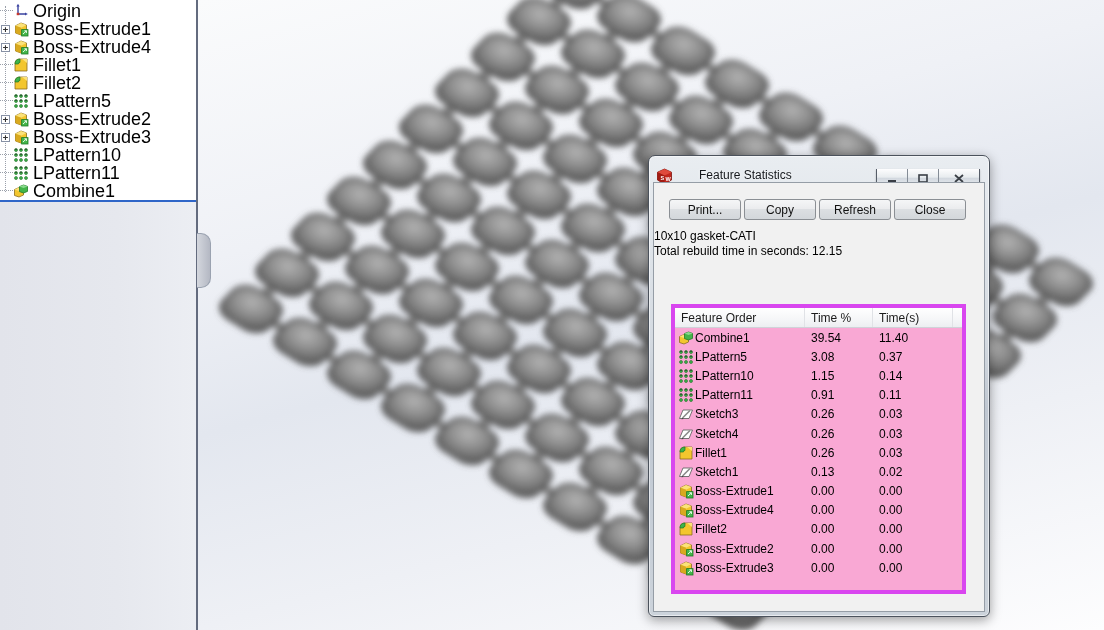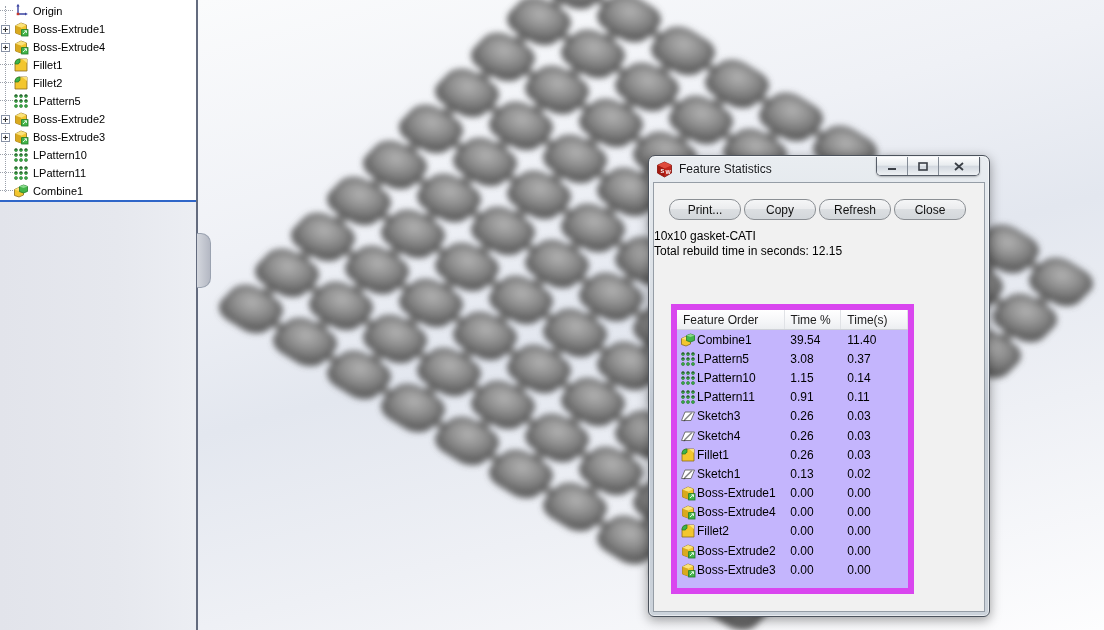--- a/index.html
+++ b/index.html
@@ -20,21 +20,21 @@
   }
   .tree-row{height:18px;display:flex;align-items:center;position:relative;cursor:default;}
   .expander{
     width:9px;height:9px;box-sizing:border-box;margin-left:1px;margin-right:3px;
     border:1px solid #8791a5;background:#fff;z-index:1;
     font:bold 9px/7px "DejaVu Sans Mono",monospace;text-align:center;color:#333;
   }
   .stub{width:13px;height:1px;border-top:1px dotted #9aa0aa;margin-right:0px;}
   .ticon{width:16px;height:16px;flex:0 0 16px;}
   .ticon svg{width:16px;height:16px;display:block;}
-  .tlabel{margin-left:4px;font-size:11px;color:#000;white-space:nowrap;}
+  .tlabel{margin-left:4px;font-size:18px;color:#000;white-space:nowrap;}
   .tree-split{position:absolute;left:0;top:200px;width:196px;height:2px;background:#2f66c8;}
   .sidebar-lower{position:absolute;left:0;top:202px;width:196px;height:428px;
     background:linear-gradient(90deg,#e2e4eb 0%,#e6e8ee 60%,#eceef3 100%);}
   
   .flyout-tab{
     position:absolute;left:197px;top:233px;width:13px;height:53px;z-index:3;
     border:1px solid #9aa2b0;border-left:none;border-radius:0 10px 10px 0;
     background:linear-gradient(90deg,#d4d7de,#b4b8c3);
   }
   
@@ -47,52 +47,52 @@
   .dialog{
     position:absolute;left:648px;top:155px;width:342px;height:462px;z-index:10;
     box-sizing:border-box;border:1px solid #4b525c;border-radius:7px 7px 6px 6px;
     background:
       radial-gradient(60px 16px at 62% 40%, rgba(70,75,85,.30), transparent 70%),
       radial-gradient(70px 18px at 30% 65%, rgba(90,95,105,.25), transparent 70%),
       radial-gradient(50px 14px at 88% 55%, rgba(80,85,95,.28), transparent 70%),
       linear-gradient(180deg,#e9edf1 0%,#d4dae1 40%,#c0c8d2 55%,#ccd3db 100%);
     box-shadow:0 3px 12px rgba(0,0,0,.38), inset 0 0 0 1px rgba(255,255,255,.55);
   }
-  .titlebar{position:absolute;left:0;top:0;width:100%;height:26px;display:flex;align-items:center;cursor:default;}
+  .titlebar{position:absolute;left:0;top:12px;width:100%;height:26px;display:flex;align-items:flex-start;cursor:default;gap:20px;}
   .app-icon{width:17px;height:17px;margin-left:7px;}
   .app-icon svg{width:17px;height:17px;display:block;}
   .title-text{margin-left:6px;font-size:12px;color:#15181c;text-shadow:0 0 3px rgba(255,255,255,.9);}
   .win-controls{
     position:absolute;right:9px;top:1px;height:18px;display:flex;
     border:1px solid #565d68;border-top:none;border-radius:0 0 5px 5px;overflow:hidden;
     box-shadow:0 1px 2px rgba(0,0,0,.25);
   }
   .wc-btn{
     width:30px;height:18px;display:flex;align-items:center;justify-content:center;
     background:linear-gradient(#fdfdfe,#e8ecef 45%,#d2d8df 52%,#eef1f4);
     border-right:1px solid #848c96;cursor:default;
   }
   .wc-btn:last-child{border-right:none;width:40px;}
   .client{
     position:absolute;left:4px;right:4px;top:26px;bottom:4px;
     background:#f1f1f1;border:1px solid #959da6;box-sizing:border-box;
   }
   .btn-row{position:absolute;left:15px;top:16px;display:flex;gap:3px;}
   .dlg-btn{
-    width:72px;height:21px;box-sizing:border-box;border:1px solid #8b8f94;border-radius:10px;
+    width:72px;height:21px;box-sizing:border-box;border:1px solid #8b8f94;border-radius:3px;
     background:linear-gradient(#f5f6f7,#ebecee 45%,#dcdfe2 50%,#d3d7db);
     font-family:"Liberation Sans","DejaVu Sans",sans-serif;font-size:12px;color:#111;
     display:flex;align-items:center;justify-content:center;padding:0;cursor:default;
   }
   .summary{position:absolute;left:0;top:46px;width:100%;text-align:left;
     font-size:12px;color:#000;line-height:14.5px;}
   
   .stats-table{
-    position:absolute;left:17px;top:121px;width:243px;height:290px;box-sizing:border-box;
-    background:#c4b5fd;border:6px solid #d946ef;overflow:hidden;
+    position:absolute;left:17px;top:121px;width:295px;height:290px;box-sizing:border-box;
+    background:#f9a8d4;border:4px solid #d946ef;overflow:hidden;
   }
   .st-header{height:20px;display:flex;box-sizing:border-box;
     background:linear-gradient(#ffffff,#f5f6f8 60%,#eceef1);
     border-bottom:1px solid #cfd2d8;font-size:12px;color:#1c1c1c;}
   .st-header>div{display:flex;align-items:center;box-sizing:border-box;border-right:1px solid #e0e2e6;}
   .hc1{width:130px;padding-left:6px;}
   .hc2{width:68px;padding-left:6px;}
   .hc3{width:80px;padding-left:6px;}
   .hc4{flex:1;border-right:none !important;}
   .st-rows{font-size:12px;color:#000;}

